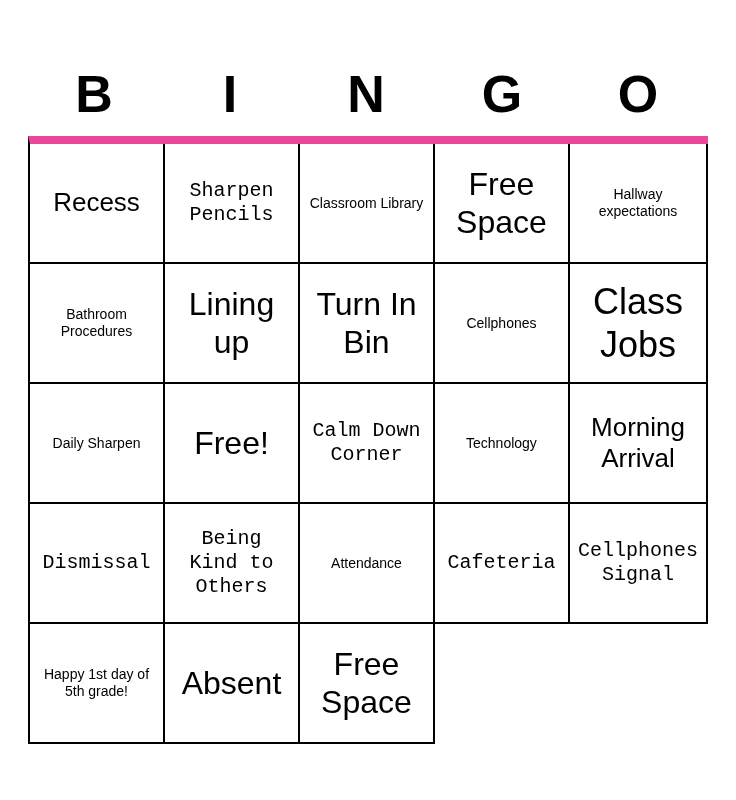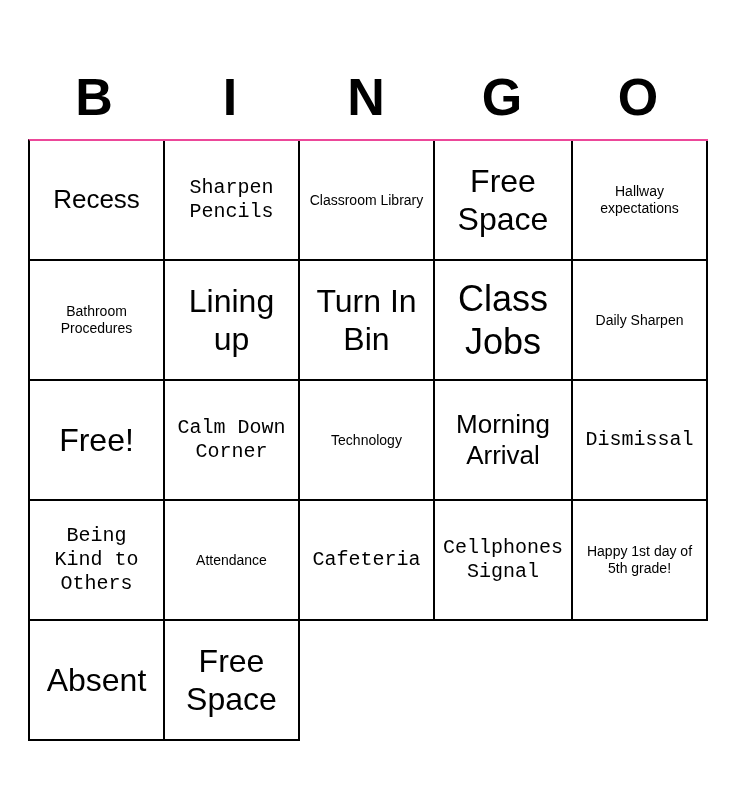--- a/index.html
+++ b/index.html
@@ -35,21 +35,21 @@
       font-weight: bold;
       font-family: Arial, sans-serif;
       padding: 8px 0;
       letter-spacing: 4px;
     }
 
     .bingo-grid {
       display: grid;
       grid-template-columns: repeat(5, 1fr);
       border-left: 2px solid #000;
-      border-top: 2px solid #ec4899;
+      border-top: 8px solid #ec4899;
     }
 
     .bingo-cell {
       border-right: 2px solid #000;
       border-bottom: 2px solid #000;
       min-height: 120px;
       display: flex;
       align-items: center;
       justify-content: center;
       text-align: center;
@@ -111,20 +111,23 @@
       <div class="bingo-cell">
         <span class="text-small">Bathroom Procedures</span>
       </div>
       <div class="bingo-cell">
         <span class="text-xlarge">Lining up</span>
       </div>
       <div class="bingo-cell">
         <span class="text-xlarge">Turn In Bin</span>
       </div>
       <div class="bingo-cell">
+        <span class="text-small">Cellphones</span>
+      </div>
+      <div class="bingo-cell">
         <span class="text-xxlarge">Class Jobs</span>
       </div>
       <div class="bingo-cell">
         <span class="text-small">Daily Sharpen</span>
       </div>
       <div class="bingo-cell">
         <span class="text-xlarge">Free!</span>
       </div>
       <div class="bingo-cell">
         <span class="text-medium">Calm Down Corner</span>

